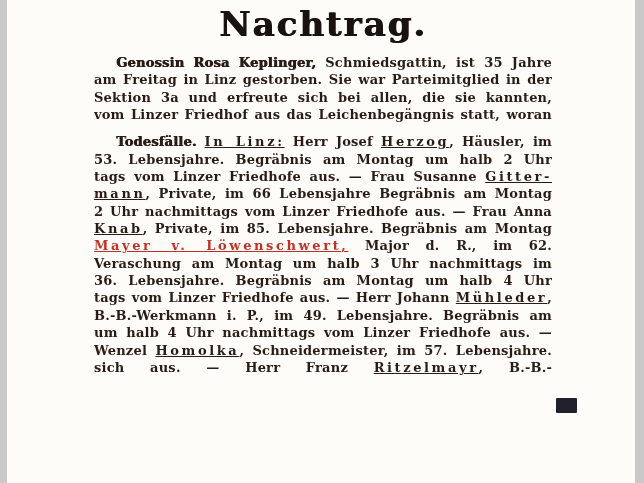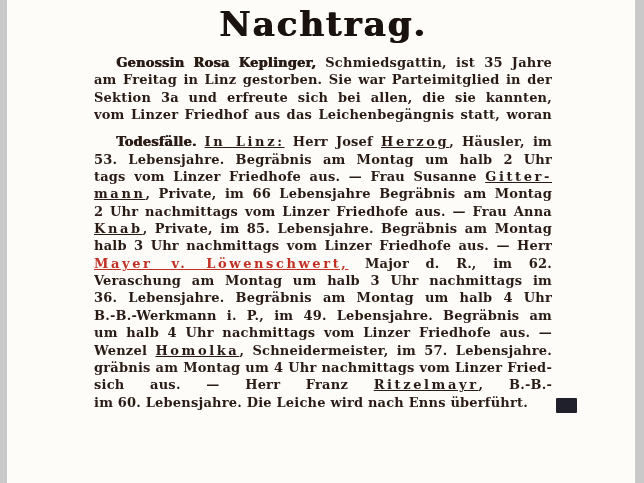--- a/index.html
+++ b/index.html
@@ -75,28 +75,26 @@
           <div class="line"><span class="seg-n">Sektion 3a und erfreute sich bei allen, die sie kannten, großer</span></div>
           <div class="line"><span class="seg-n">vom Linzer Friedhof aus das Leichenbegängnis statt, woran sich</span></div>
         </div>
         <div class="paragraph">
           <div class="line indent"><span class="seg-l">Todesfälle.</span><span class="seg-n"> </span><span class="seg-sp">In Linz:</span><span class="seg-n"> Herr Josef </span><span class="seg-sp">Herzog</span><span class="seg-n">, Häusler, im</span></div>
           <div class="line"><span class="seg-n">53. Lebensjahre. Begräbnis am Montag um halb 2 Uhr nachmit-</span></div>
           <div class="line"><span class="seg-n">tags vom Linzer Friedhofe aus. — Frau Susanne </span><span class="seg-sp">Gitter-</span></div>
           <div class="line"><span class="seg-sp">mann</span><span class="seg-n">, Private, im 66 Lebensjahre Begräbnis am Montag um</span></div>
           <div class="line"><span class="seg-n">2 Uhr nachmittags vom Linzer Friedhofe aus. — Frau Anna</span></div>
           <div class="line"><span class="seg-sp">Knab</span><span class="seg-n">, Private, im 85. Lebensjahre. Begräbnis am Montag um</span></div>
-          <div class="line"><span class="seg-n">halb 3 Uhr nachmittags vom Linzer Friedhofe aus. — Herr </span></div>
           <div class="line"><span class="seg-r seg-sp">Mayer v. Löwenschwert,</span><span class="seg-n"> Major d. R., im 62. Lebensjahre.</span></div>
           <div class="line"><span class="seg-n">Veraschung am Montag um halb 3 Uhr nachmittags im Linzer</span></div>
           <div class="line"><span class="seg-n">36. Lebensjahre. Begräbnis am Montag um halb 4 Uhr nachmit-</span></div>
+          <div class="line"><span class="seg-n">tags vom Linzer Friedhofe aus. — Herr Johann </span><span class="seg-sp">Mühleder</span><span class="seg-n">,</span></div>
           <div class="line"><span class="seg-n">B.-B.-Werkmann i. P., im 49. Lebensjahre. Begräbnis am Montag</span></div>
           <div class="line"><span class="seg-n">um halb 4 Uhr nachmittags vom Linzer Friedhofe aus. — Herr</span></div>
           <div class="line"><span class="seg-n">Wenzel </span><span class="seg-sp">Homolka</span><span class="seg-n">, Schneidermeister, im 57. Lebensjahre. Be-</span></div>
-          <div class="line"><span class="seg-n">gräbnis am Montag um 4 Uhr nachmittags vom Linzer Fried-</span></div>
           <div class="line"><span class="seg-n">sich aus. — Herr Franz </span><span class="seg-sp">Ritzelmayr</span><span class="seg-n">, B.-B.-Streckenarbeiter,</span></div>
-          <div class="line end"><span class="seg-n">im 60. Lebensjahre. Die Leiche wird nach Enns überführt.</span></div>
         </div>
       </div>
   </div>
 
   <div class="ink-blot"></div>
 </div>
 
 </body></html>

